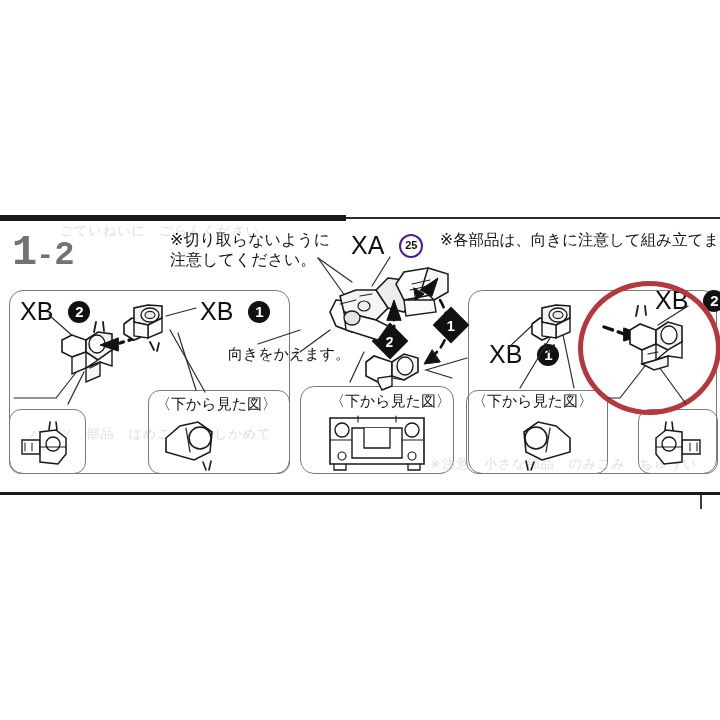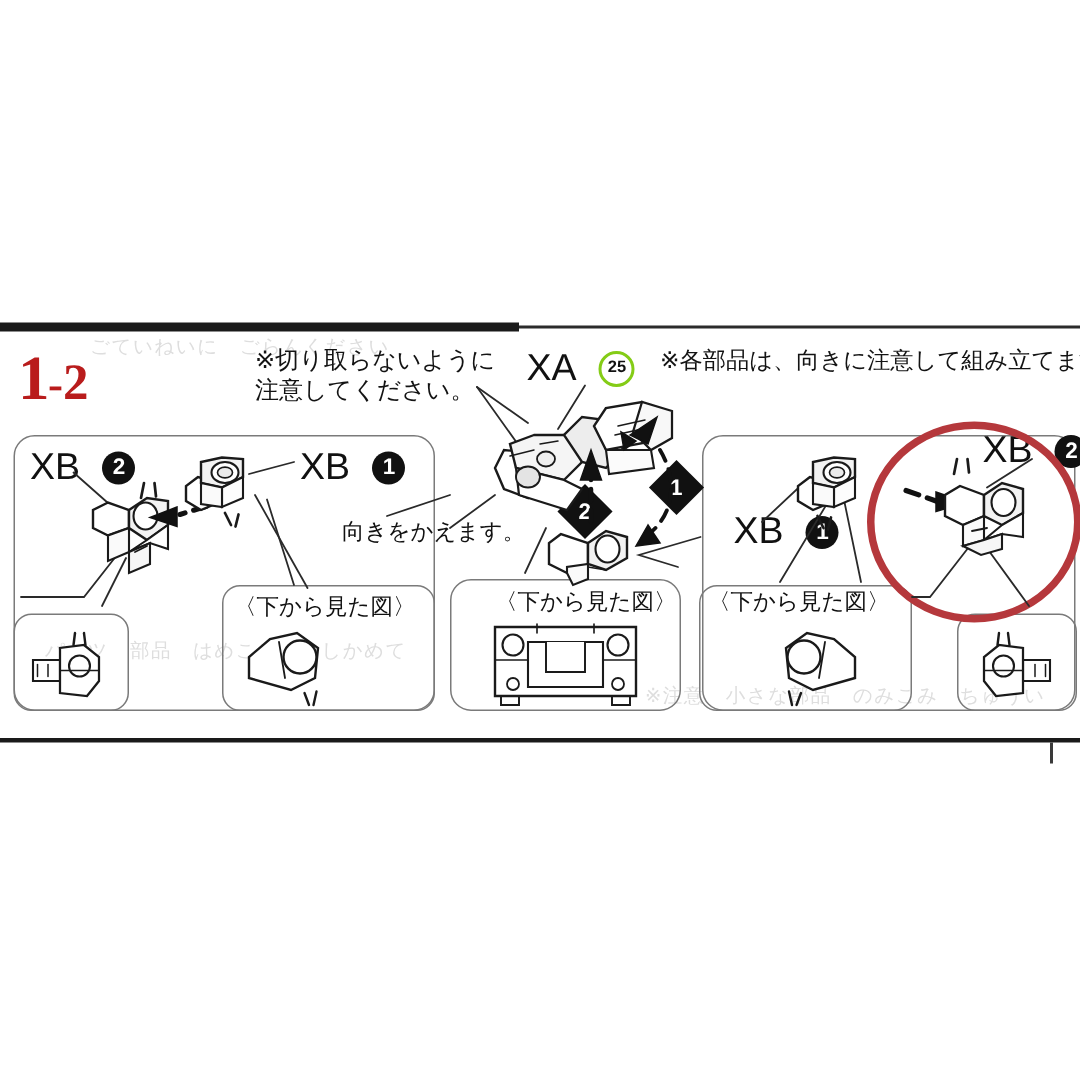--- a/index.html
+++ b/index.html
@@ -11,22 +11,22 @@
   .top-rule-thick{position:absolute;left:0;top:215px;width:346px;height:6px;background:#1a1a1a;}
   .top-rule-thin{position:absolute;left:346px;top:217px;width:374px;height:2px;background:#2b2b2b;}
   .bottom-rule{position:absolute;left:0;top:492px;width:720px;height:3px;background:#1a1a1a;}
   .bottom-tick{position:absolute;left:700px;top:495px;width:2px;height:14px;background:#3a3a3a;}
 
   
   .ghost{position:absolute;color:#dedede;font-size:13px;letter-spacing:1px;user-select:none;
          font-family:"DejaVu Sans","Liberation Sans",sans-serif;white-space:nowrap;}
 
   
-  .step-no{position:absolute;left:12px;top:232px;font-weight:bold;color:#b91c1c;line-height:1;
-           font-family:Liberation Serif, serif;text-align:center;}
+  .step-no{position:absolute;left:12px;top:232px;font-weight:bold;color:#737373;line-height:1;
+           font-family:Liberation Mono, monospace;text-align:center;}
   .step-no .big{font-size:42px;letter-spacing:-1px;}
   .step-no .dash{font-size:30px;}
   .step-no .sub{font-size:34px;}
 
   
   .note{position:absolute;color:#131313;font-size:16px;line-height:1.25;
         font-family:"DejaVu Sans",sans-serif;white-space:pre-line;}
   #note-cut{left:170px;top:230px;text-align:left;}
   #note-orient{left:440px;top:231px;font-size:15.5px;white-space:nowrap;}
 
@@ -37,21 +37,21 @@
   
   .mask{position:absolute;background:#fff;}
 
   
   .plabel{position:absolute;font-size:25px;color:#111;font-family:"Liberation Sans",sans-serif;
           letter-spacing:0px;white-space:nowrap;display:flex;align-items:center;gap:15px;}
   .plabel .txt{font-weight:500;}
   .circnum{display:inline-flex;align-items:center;justify-content:center;
            width:22px;height:22px;border-radius:50%;background:#111;color:#fff;
            font-size:15px;font-weight:bold;line-height:1;}
-  .circnum.ring{background:#fff;color:#111;border:2px solid #84cc16;width:20px;height:20px;font-size:13px;}
+  .circnum.ring{background:#fff;color:#111;border:2px solid #4c1d95;width:20px;height:20px;font-size:13px;}
 
   
   .caption{position:absolute;font-size:15px;color:#111;white-space:nowrap;
            font-family:Liberation Mono, monospace;}
 
   
   .diamond{position:absolute;width:26px;height:26px;background:#111;
            transform:rotate(45deg);display:flex;align-items:center;justify-content:center;}
   .diamond span{transform:rotate(-45deg);color:#fff;font-size:15px;font-weight:bold;
                 font-family:"Liberation Sans",sans-serif;}

